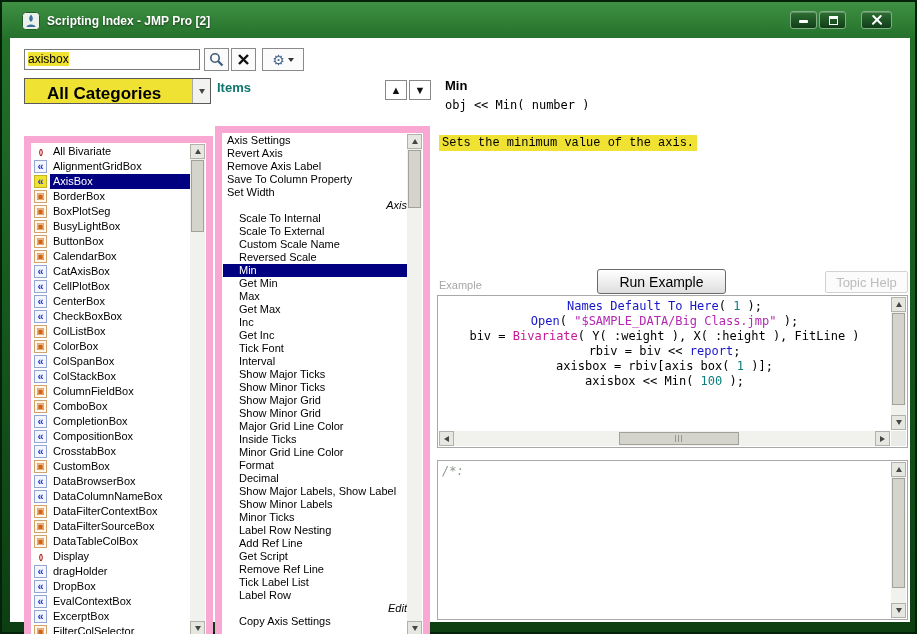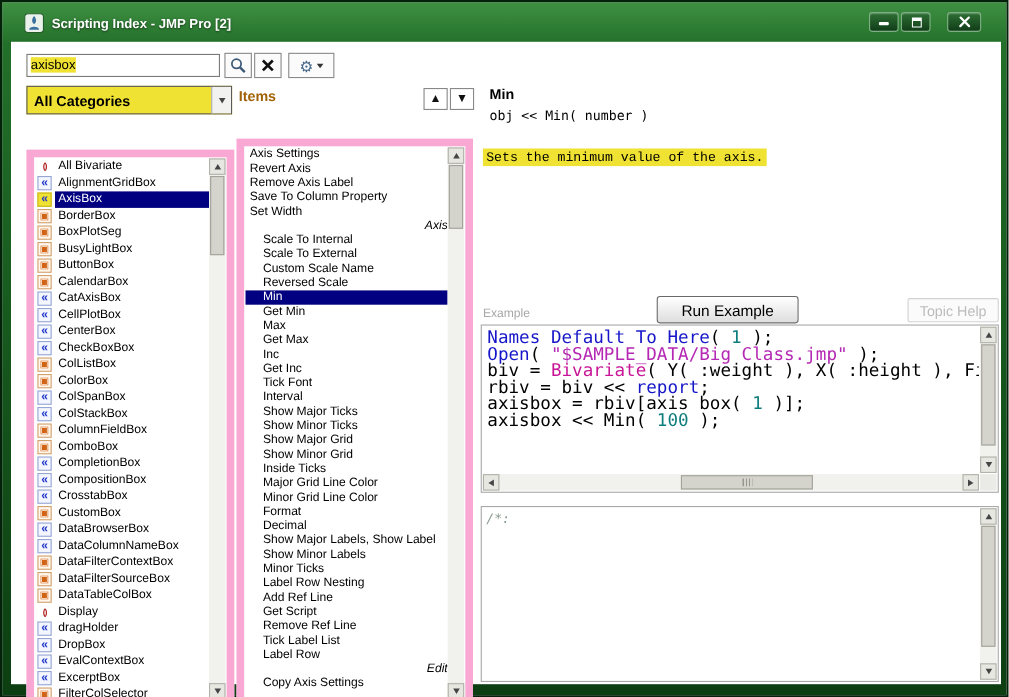--- a/index.html
+++ b/index.html
@@ -29,22 +29,22 @@
     font-size:12px;line-height:17px;padding:1px 3px;overflow:hidden;white-space:nowrap;}
   .tb-btn{position:absolute;top:10px;height:23px;background:#fbfbfb;border:1px solid #8a8a8a;
     display:flex;align-items:center;justify-content:center;padding:0;font-family:inherit;}
   .btn-search{left:194px;width:25px;}
   .btn-clear{left:221px;width:25px;}
   .btn-gear{left:252px;width:42px;gap:3px;}
   .gear{font-size:14px;color:#47688c;line-height:1;}
   .caret-down{width:0;height:0;border-left:3.5px solid transparent;border-right:3.5px solid transparent;border-top:4px solid #333;}
   
   .combo{position:absolute;left:14px;top:40px;width:187px;height:26px;border:1px solid #5a5a5a;background:#f0e232;}
-  .combo-text{position:absolute;left:0;top:0;bottom:0;right:18px;font-size:13px;font-weight:bold;color:#000;
-    padding:5px 0 0 6px;white-space:nowrap;overflow:hidden;}
+  .combo-text{position:absolute;left:0;top:0;bottom:0;right:18px;font-size:17px;font-weight:bold;color:#000;
+    padding:5px 0 0 22px;white-space:nowrap;overflow:hidden;}
   .combo-arrow{position:absolute;right:0;top:0;bottom:0;width:18px;background:#f2f2f0;border-left:1px solid #aaa;
     display:flex;align-items:center;justify-content:center;}
   
   .listbox{position:absolute;background:#fff;border:7px solid #f9a8d4;margin-top:24px;}
   .left-list{left:14px;top:74px;width:189px;height:508px;}
   .items-list{left:205px;top:64px;width:215px;height:518px;}
   .rows{position:absolute;left:1px;top:1px;right:16px;bottom:1px;overflow:hidden;}
   .list-row{height:15px;display:flex;align-items:center;padding-left:2px;white-space:nowrap;}
   .licon{width:13px;height:13px;margin-right:3px;flex:0 0 13px;display:flex;align-items:center;justify-content:center;
     font-size:9px;line-height:1;border:1px solid transparent;}
@@ -52,39 +52,39 @@
   .licon-obj{color:#d06414;background:#fff6ec;border-color:#d2a26e;font-size:9px;}
   .licon-paren{color:#b02020;font-weight:bold;font-size:8px;letter-spacing:-1px;}
   .hl-yellow{background:#f0e232 !important;border-color:#c6b51e !important;}
   .llabel{font-size:11px;line-height:15px;padding:0 3px;}
   .llabel.sel{background:#000080;color:#fff;flex:1;}
   .item-row{height:13px;line-height:13px;font-size:11px;padding-left:4px;white-space:nowrap;overflow:hidden;}
   .item-row.ind{padding-left:16px;}
   .item-row.grp{font-style:italic;text-align:right;}
   .item-row.isel{background:#000080;color:#fff;}
   
-  .items-header{position:absolute;left:207px;top:42px;font-size:13px;font-weight:bold;color:#a16207;}
+  .items-header{position:absolute;left:207px;top:42px;font-size:13px;font-weight:bold;color:#0f766e;}
   .nav-btn{position:absolute;top:42px;width:22px;height:20px;background:#fff;border:1px solid #888;
     font-size:11px;line-height:18px;text-align:center;padding:0;color:#111;font-family:inherit;}
   .nav-up{left:375px;}
   .nav-down{left:399px;}
   
   .detail-title{position:absolute;left:435px;top:40px;font-size:13px;font-weight:bold;}
   .detail-sig{position:absolute;left:435px;top:60px;font-family:"DejaVu Sans Mono",monospace;font-size:12px;}
   .detail-desc{position:absolute;left:429px;top:97px;font-size:12px;}
   .detail-desc .hl{padding:1px 3px;font-family:Liberation Mono, monospace;}
   .example-label{position:absolute;left:429px;top:241px;font-size:11px;color:#a8a8a8;}
   .run-btn{position:absolute;left:587px;top:231px;width:129px;height:25px;background:linear-gradient(#ffffff,#dedede);
     border:1px solid #6a6a6a;border-radius:3px;font-size:14px;color:#000;font-family:inherit;}
   .help-btn{position:absolute;left:815px;top:233px;width:83px;height:22px;background:#fbfbfb;
     border:1px solid #d2d2d2;border-radius:2px;font-size:13px;color:#bcbcbc;font-family:inherit;}
   
   .code-box{position:absolute;left:427px;top:257px;width:471px;height:153px;background:#fff;border:1px solid #a8a8a8;}
   .code-lines{position:absolute;left:1px;top:1px;right:17px;bottom:17px;overflow:hidden;
-    padding:2px 4px;font-family:"DejaVu Sans Mono",monospace;font-size:16px;line-height:15px;white-space:pre;}
+    padding:2px 4px;font-family:"DejaVu Sans Mono",monospace;font-size:12px;line-height:15px;white-space:pre;text-align:center;}
   .c-kw{color:#1616c8;}
   .c-fn{color:#c81696;}
   .c-str{color:#b428b4;}
   .c-num{color:#0e7d7d;}
   .c-pl{color:#000;}
   .log-box{position:absolute;left:427px;top:422px;width:471px;height:160px;background:#fff;border:1px solid #a8a8a8;}
   .log-text{position:absolute;left:4px;top:3px;font-family:"DejaVu Sans Mono",monospace;font-size:12px;
     color:#8a9a8e;font-style:italic;}
   
   .vscroll{position:absolute;top:1px;right:1px;bottom:1px;width:15px;background:#f1f1ee;}
@@ -332,22 +332,22 @@
           <div class="item-row ind">Max</div>
           <div class="item-row ind">Get Max</div>
           <div class="item-row ind">Inc</div>
           <div class="item-row ind">Get Inc</div>
           <div class="item-row ind">Tick Font</div>
           <div class="item-row ind">Interval</div>
           <div class="item-row ind">Show Major Ticks</div>
           <div class="item-row ind">Show Minor Ticks</div>
           <div class="item-row ind">Show Major Grid</div>
           <div class="item-row ind">Show Minor Grid</div>
+          <div class="item-row ind">Major Grid Line Color</div>
           <div class="item-row ind">Inside Ticks</div>
-          <div class="item-row ind">Major Grid Line Color</div>
           <div class="item-row ind">Minor Grid Line Color</div>
           <div class="item-row ind">Format</div>
           <div class="item-row ind">Decimal</div>
           <div class="item-row ind">Show Major Labels, Show Label</div>
           <div class="item-row ind">Show Minor Labels</div>
           <div class="item-row ind">Minor Ticks</div>
           <div class="item-row ind">Label Row Nesting</div>
           <div class="item-row ind">Add Ref Line</div>
           <div class="item-row ind">Get Script</div>
           <div class="item-row ind">Remove Ref Line</div>

